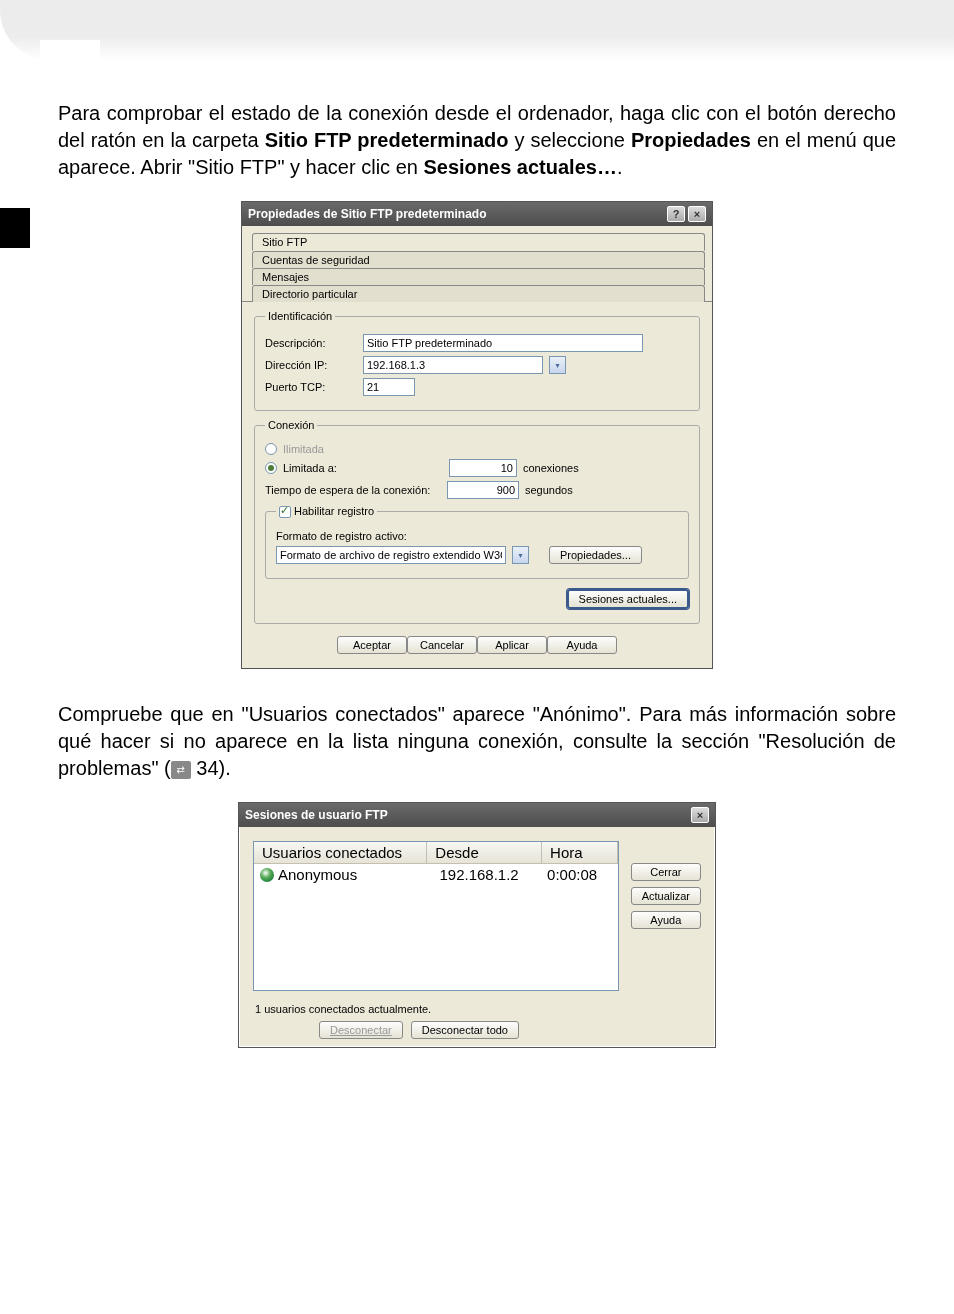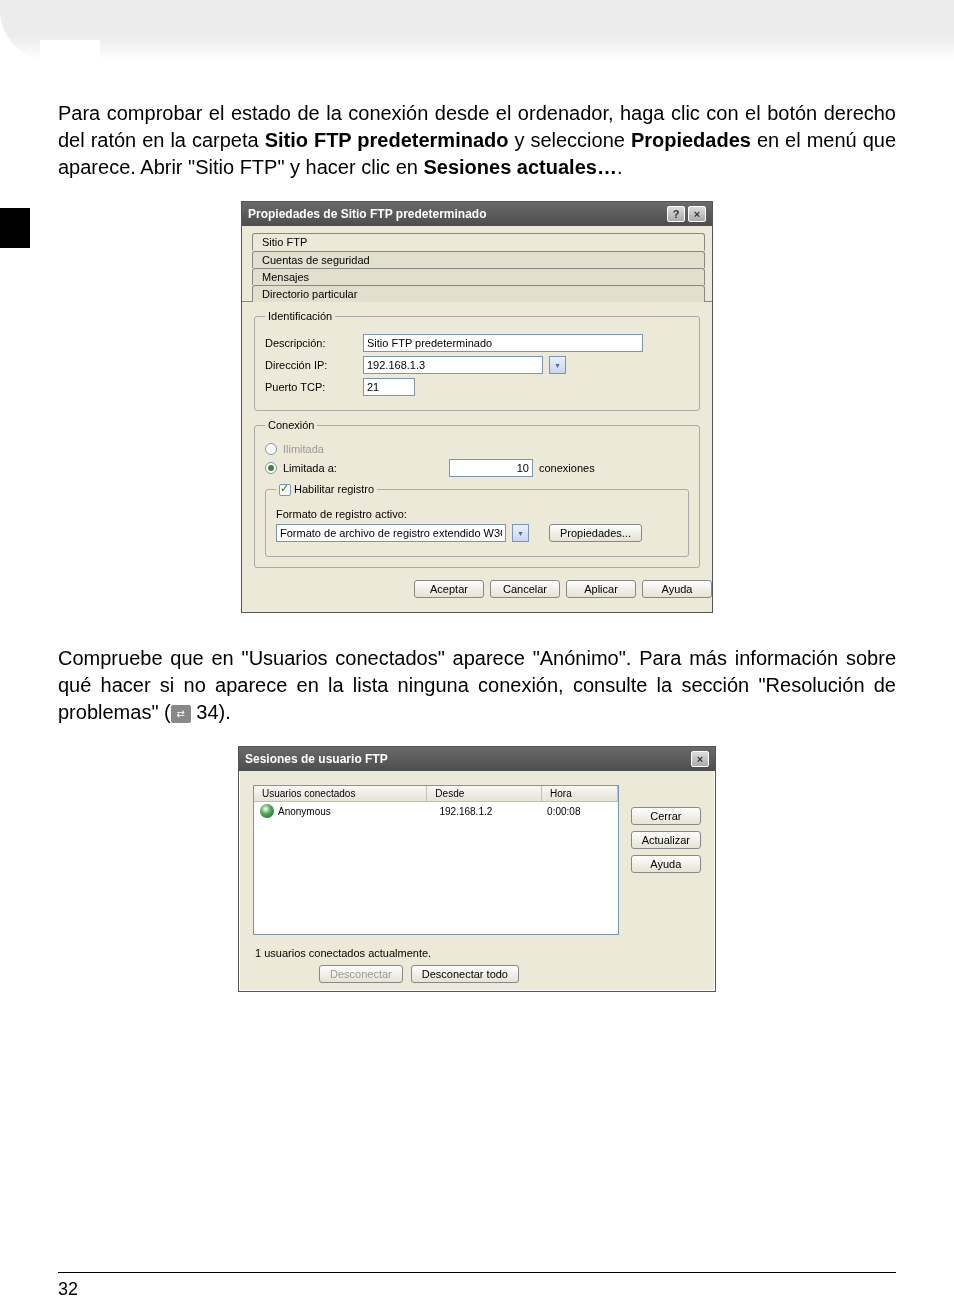--- a/index.html
+++ b/index.html
@@ -159,53 +159,52 @@
     border-radius: 3px;
     min-width: 70px;
     text-align: center;
   }
   .btn.highlight {
     border: 2px solid #3b5a8c;
     box-shadow: 0 0 0 1px #3b5a8c;
   }
   .bottom-btns {
     display:flex;
-    justify-content:flex-end;
-    gap:6px;
+    justify-content:center;
     padding:8px 0 6px 0;
   }
 
   
   .sess-body { padding: 14px 14px 12px 14px; display:flex; gap:12px; }
   .list-panel {
     flex:1;
     background:#fff;
     border:1px solid #7a97b1;
     height:150px;
-    font-size:10px;
+    font-size:15px;
   }
   .list-header {
     display:flex;
     background:linear-gradient(#f7f7f4,#e6e4d6);
     border-bottom:1px solid #c4c0b0;
   }
   .list-header div {
     padding:2px 8px;
     border-right:1px solid #c4c0b0;
   }
   .list-row{ display:flex; padding:2px 6px; align-items:center; }
   .list-row .user-icon{
     width:14px;height:14px;margin-right:4px;
     background:radial-gradient(circle at 40% 35%, #fff 0%, #5a5 40%, #063 100%);
     border-radius:50%;
   }
   .side-btns{ display:flex; flex-direction:column; gap:6px; padding-top:22px; }
   .status-line{ font-size:11px; padding:0 14px 4px 16px; }
   .sess-bottom{ display:flex; gap:8px; padding:2px 14px 8px 80px; }
-  .btn.disabled{ color:#999; }
+  .btn.disabled{ color:#999;text-decoration:underline; }
 
   .page-ref-icon{
     display:inline-block;
     width:20px;height:18px;
     background:#888;
     color:#fff;
     font-size:10px;
     text-align:center;
     line-height:18px;
     vertical-align:middle;
@@ -264,38 +263,46 @@
 
       <fieldset>
         <legend>Conexión</legend>
         <div class="row">
           <span class="radio"></span>
           <span class="disabled-text">Ilimitada</span>
         </div>
         <div class="row">
           <span class="radio checked"></span>
           <span style="width:160px">Limitada a:</span>
-          <input class="txt-input" style="width: 84px; text-align: right;" value="10">
+          <input class="txt-input" style="width: 68px; text-align: right;" value="10">
           <span>conexiones</span>
+        </div>
+        <div class="row">
+          <span style="width:176px">Tiempo de espera de la conexión:</span>
+          <input class="txt-input" style="width: 72px; text-align: right;" value="900">
+          <span>segundos</span>
         </div>
         <fieldset style="margin:6px 0 0 0">
           <legend>
             <span class="checkbox checked"></span>
             <span>Habilitar registro</span>
           </legend>
           <div class="row">
             <span>Formato de registro activo:</span>
           </div>
           <div class="row">
             <input class="txt-input" style="width: 230px;" value="Formato de archivo de registro extendido W3C">
             <span class="select-arrow">▾</span>
             <span style="width:8px"></span>
             <span class="btn">Propiedades...</span>
           </div>
         </fieldset>
+        <div class="row" style="justify-content:flex-end;margin-top:10px">
+          <span class="btn highlight" style="min-width:110px">Sesiones actuales...</span>
+        </div>
       </fieldset>
 
       <div class="bottom-btns">
         <span class="btn">Aceptar</span>
         <span class="btn">Cancelar</span>
         <span class="btn">Aplicar</span>
         <span class="btn">Ayuda</span>
       </div>
     </div>
   </div>

